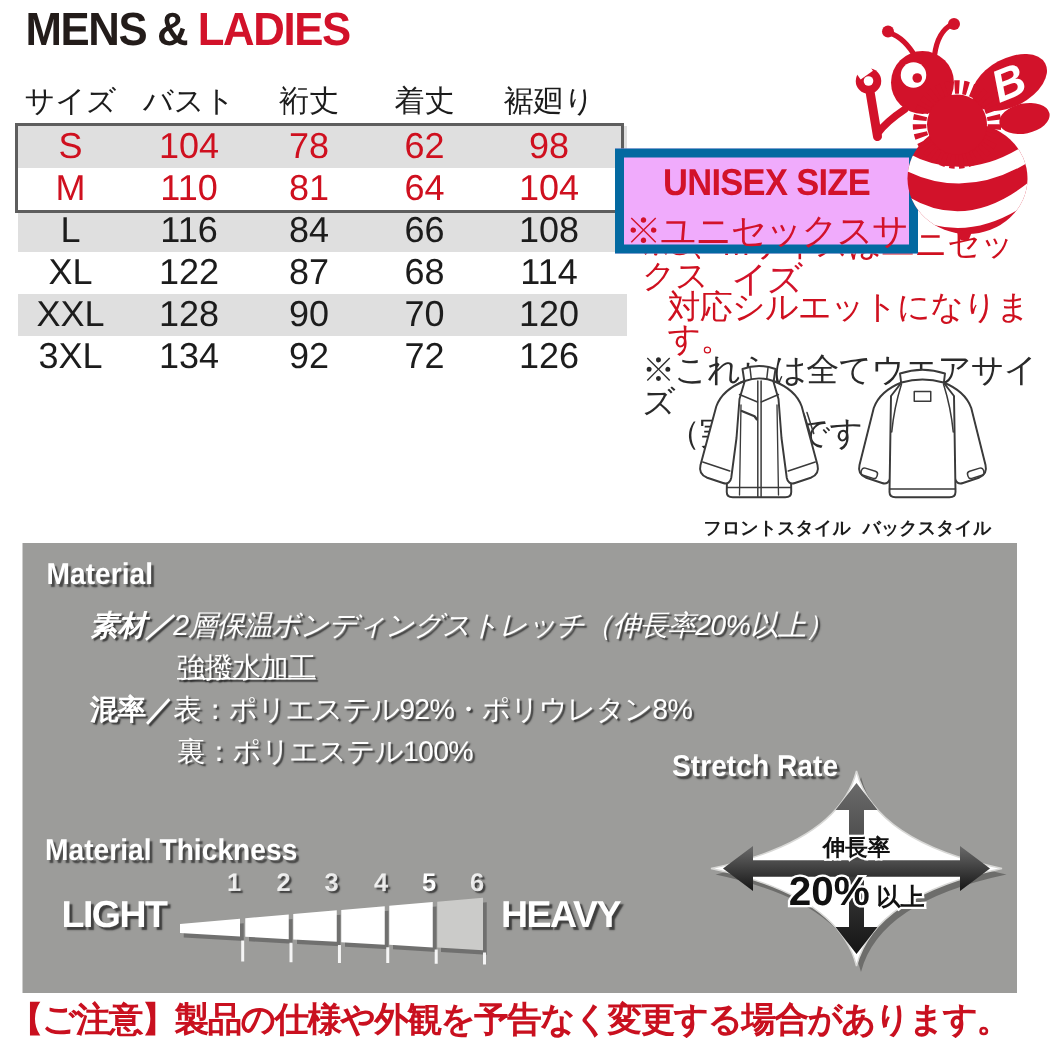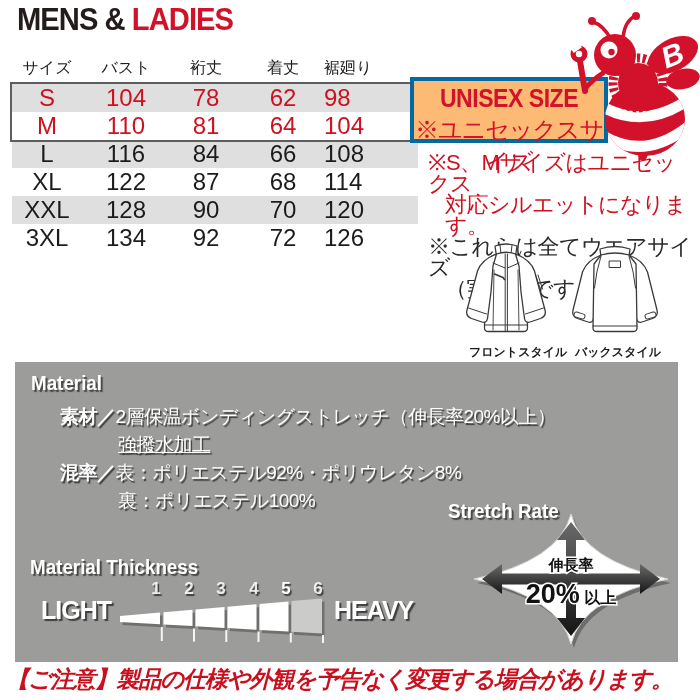--- a/index.html
+++ b/index.html
@@ -8,35 +8,35 @@
   .abs{position:absolute;}
   .cond{transform:scaleX(.94);transform-origin:0 50%;}
   .condc{transform:scaleX(.92);transform-origin:50% 50%;}
 
   
   .title{left:17px;top:2px;font-size:31px;font-weight:bold;letter-spacing:-1px;white-space:nowrap;}
   .title .black{color:#231c1a;}
   .title .red{color:#d2122a;}
 
   
-  .thead{left:12px;top:54px;width:406px;height:28px;display:flex;font-size:16px;color:#1c1c1c;}
+  .thead{left:12px;top:54px;width:406px;height:28px;display:flex;font-size:20px;color:#1c1c1c;}
   .trows{left:12px;top:84px;width:406px;}
   .trow{display:flex;height:28px;line-height:28px;font-size:24px;color:#1c1c1c;}
   .trow.gray{background:#dfdfdf;}
   .trow.red{color:#cf101f;}
   .col0{width:70px;text-align:center;}
   .col1{width:88px;text-align:center;}
   .col2{width:72px;text-align:center;}
   .col3{width:82px;text-align:center;}
-  .col4{width:84px;}
+  .col4{width:84px;text-align:center;}
   .thead span{line-height:28px;}
   .smbox{left:10px;top:82px;width:402px;height:56px;border:2px solid #5e5e5e;z-index:1;pointer-events:none;}
 
   
-  .unisex{left:410px;top:77px;width:190px;height:58px;border:4px solid #0369a1;background:#fdba74;z-index:2;text-align:center;}
+  .unisex{left:410px;top:99px;width:190px;height:58px;border:6px solid #0369a1;background:#f0abfc;z-index:2;text-align:center;}
   .unisex .t1{margin-top:3px;font-size:25px;font-weight:bold;color:#d2122a;letter-spacing:-.5px;}
   .unisex .t2{font-size:24px;color:#d2122a;margin-top:1px;letter-spacing:-1px;}
 
   .bee{left:545px;top:8px;width:155px;height:152px;z-index:3;}
 
   
   .notes{left:428px;top:152px;width:268px;font-size:22px;line-height:21px;letter-spacing:-.5px;}
   .note-red{color:#cf101f;}
   .note-dark{color:#2a2a2a;}
   .indent{padding-left:17px;}
@@ -49,36 +49,36 @@
   .jl-back{left:575px;}
 
   
   .panel{left:15px;top:362px;width:663px;height:300px;background:#9c9c9a;}
   .pheading{position:absolute;color:#fff;font-weight:bold;white-space:nowrap;text-shadow:2px 2px 1px rgba(25,25,25,.65);}
   .h-material{left:16px;top:10px;font-size:20px;}
   .h-stretch{left:433px;top:138px;font-size:20px;}
   .h-thick{left:15px;top:194px;font-size:20px;}
   .mtext{position:absolute;left:45px;color:#fff;font-size:19px;white-space:nowrap;letter-spacing:-.5px;text-shadow:1.5px 1.5px 1px rgba(40,40,40,.85);}
   .mtext b{font-weight:bold;}
-  .m1{top:42px;} .m2{top:70px;left:103px;text-decoration:underline;} .m3{top:98px;} .m4{top:126px;left:103px;}
+  .m1{top:42px;font-style:italic;} .m2{top:70px;left:103px;text-decoration:underline;} .m3{top:98px;} .m4{top:126px;left:103px;}
 
   
   .star{position:absolute;left:453px;top:144px;width:205px;height:145px;}
 
   
   .gauge{position:absolute;left:85px;top:208px;width:240px;height:80px;}
   .gside{position:absolute;color:#fff;font-weight:bold;font-size:25px;letter-spacing:-1px;text-shadow:2px 2px 1px rgba(40,40,40,.8);white-space:nowrap;}
   .glight{left:26px;top:234px;}
   .gheavy{left:319px;top:234px;}
   .gnum{position:absolute;top:217px;width:18px;text-align:center;font-size:17px;font-weight:bold;color:rgba(255,255,255,.85);text-shadow:1.5px 1.5px 1px rgba(40,40,40,.8);}
   .gnum.active{color:#fff;}
   .n1{left:132px;} .n2{left:165px;} .n3{left:197px;} .n4{left:230px;} .n5{left:262px;} .n6{left:294px;}
 
   
-  .footer{left:6px;top:664px;width:692px;font-size:23px;font-weight:bold;color:#c9101f;letter-spacing:-1px;white-space:nowrap;font-style:italic;}
+  .footer{left:6px;top:664px;width:692px;font-size:23px;font-weight:bold;color:#c9101f;letter-spacing:-1px;white-space:nowrap;}
 </style>
 </head>
 <body>
 
 <div class="page">
 
   <div class="abs title cond">
     <span class="black">MENS &amp;</span>
     <span class="red">LADIES</span>
   </div>

